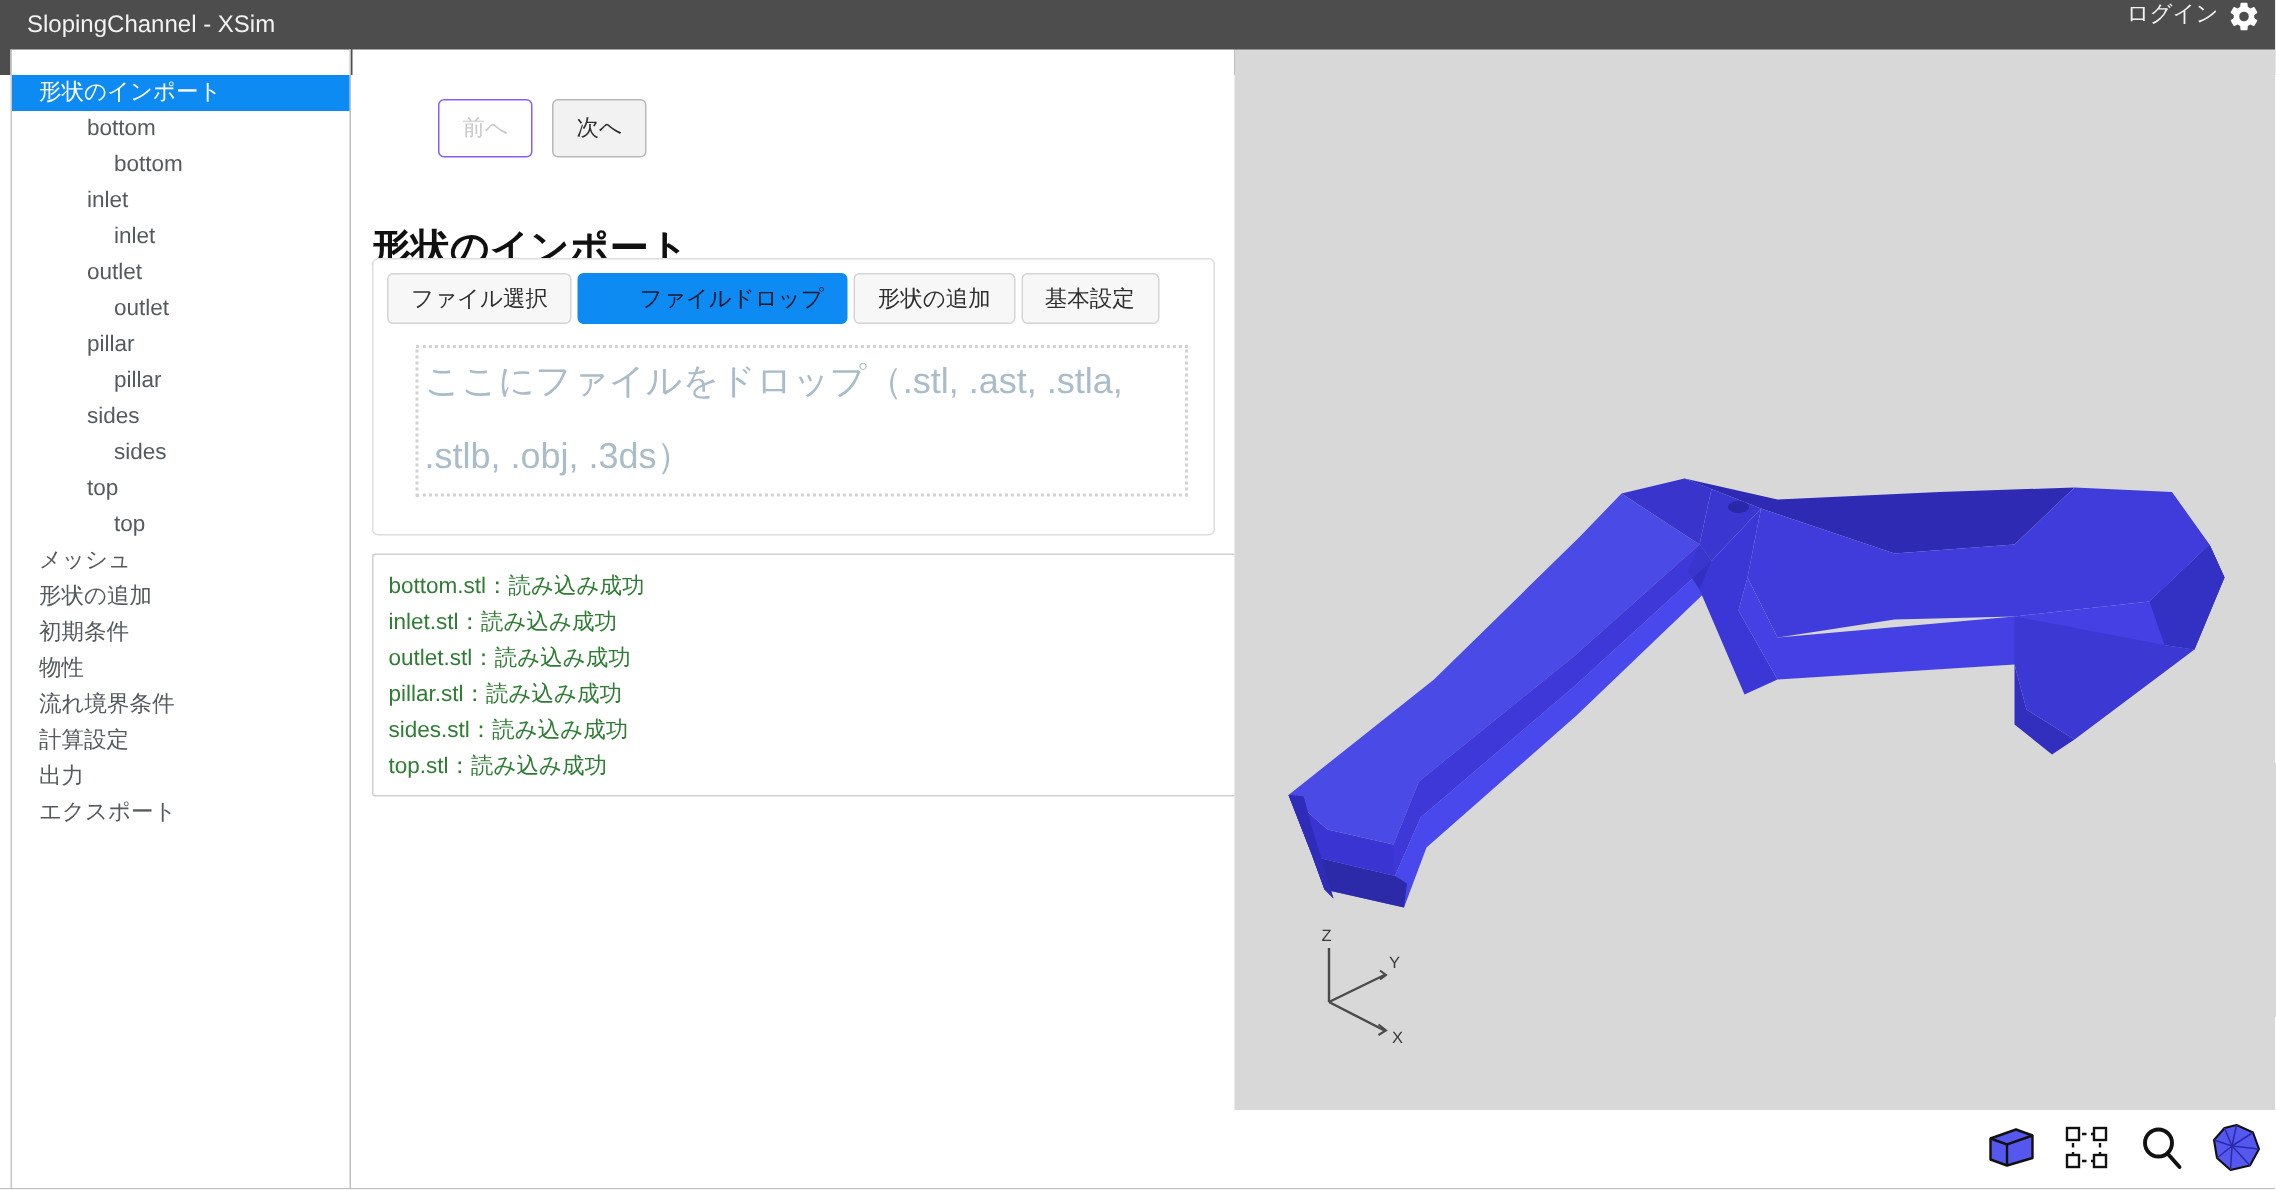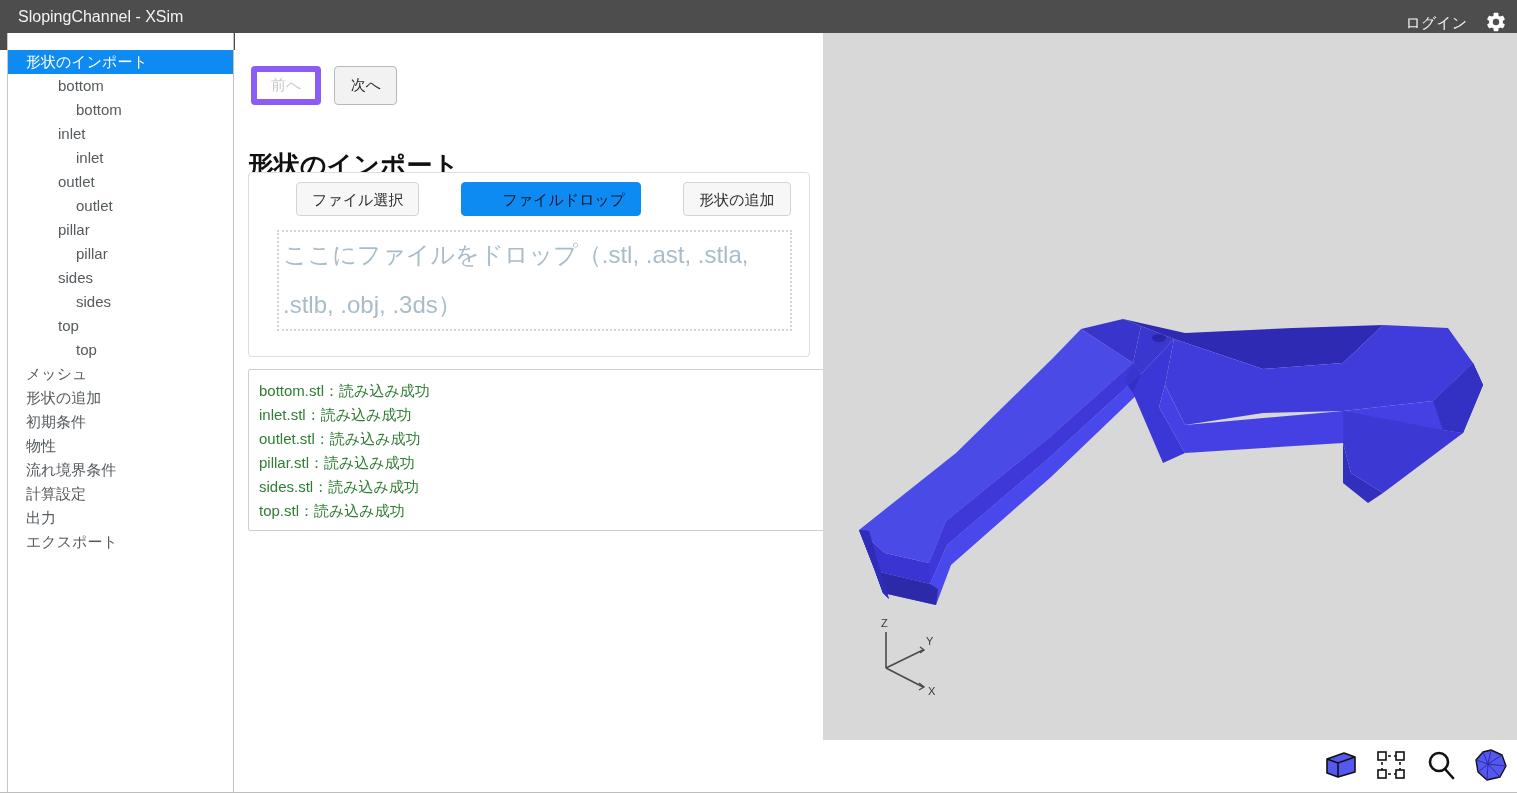--- a/index.html
+++ b/index.html
@@ -30,22 +30,22 @@
     line-height: 33px;
     font-size: 16px;
     color: #f2f2f2;
     white-space: nowrap;
   }
   .titlebar-right {
     position: absolute;
     right: 10px; top: 0;
     height: 33px;
     display: flex;
-    align-items: flex-end;
-    gap: 18px;
+    align-items: flex-start;
+    gap: 6px;
   }
   .login-link {
     font-size: 15px;
     color: #f2f2f2;
     cursor: pointer;
     white-space: nowrap;
   }
   .gear-icon {
     width: 22px; height: 22px;
     display: block;
@@ -105,23 +105,24 @@
     height: 39px;
     padding: 0 14px;
     font-size: 15px;
     font-family: "Liberation Sans", sans-serif;
     border-radius: 4px;
     box-sizing: border-box;
     cursor: pointer;
   }
   .nav-btn.prev {
     background: #ffffff;
-    border: 6px solid #8b5cf6;
+    border: 1px solid #8b5cf6;
     color: #c9c9c9;
     cursor: default;
+    margin-left: 41px;
   }
   .nav-btn.next {
     background: #f2f2f2;
     border: 1px solid #b8b8b8;
     color: #2e2e2e;
   }
   .page-title {
     position: absolute;
     left: 13px; top: 115px;
     font-size: 26px;
@@ -152,21 +153,20 @@
     padding: 0 15px;
     line-height: 34px;
     font-size: 15px;
     color: #2e2e2e;
     background: #f7f7f7;
     border: 1px solid #d4d4d4;
     border-radius: 4px;
     box-sizing: border-box;
     white-space: nowrap;
     cursor: pointer;
-    margin-left: 38px;
   }
   .tab.active {
     background: #0d8bf2;
     border-color: #0d8bf2;
     color: #0f172a;
     padding-left: 40px;
   }
   .dropzone {
     position: absolute;
     left: 28px; top: 57px;

